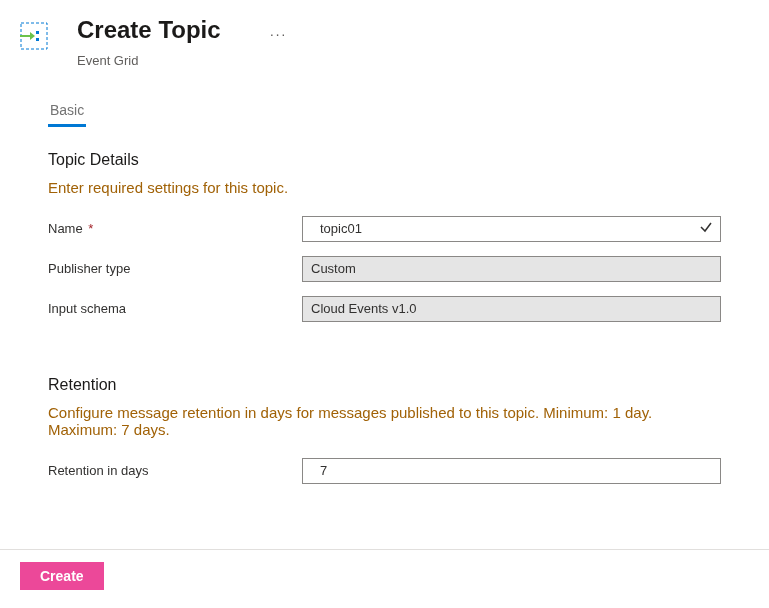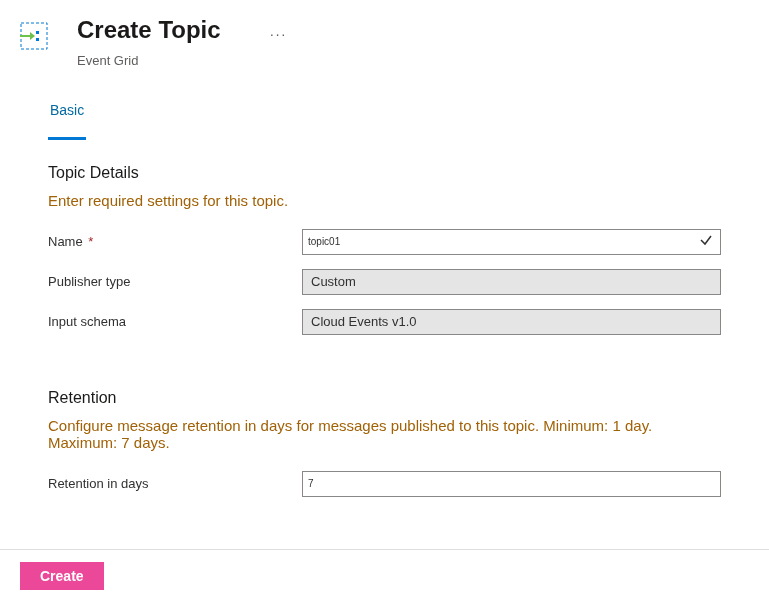--- a/index.html
+++ b/index.html
@@ -48,24 +48,24 @@
     }
     .content {
       padding: 30px 48px 0 48px;
     }
     .tabs {
       border-bottom: none;
       margin-bottom: 24px;
     }
     .tab {
       display: inline-block;
-      padding: 4px 2px 19px 2px;
+      padding: 4px 2px 6px 2px;
       font-size: 14px;
       font-weight: 400;
-      color: #0369a1;
+      color: #737373;
       cursor: pointer;
       border-bottom: 3px solid #0078d4;
     }
     .section-title {
       font-size: 16px;
       font-weight: 400;
       color: #1b1a19;
       margin-bottom: 10px;
     }
     .section-desc {
@@ -90,22 +90,22 @@
       margin-left: 2px;
     }
     .input-wrap {
       position: relative;
       flex: 1;
     }
     .text-input {
       width: 100%;
       height: 26px;
       border: 1px solid #8a8886;
-      padding: 0 5px;
-      font-size: 10px;
+      padding: 0 17px;
+      font-size: 13px;
       font-family: inherit;
       color: #323130;
       background: #fff;
     }
     .select-input {
       width: 100%;
       height: 26px;
       border: 1px solid #8a8886;
       padding: 0 8px;
       font-size: 13px;

